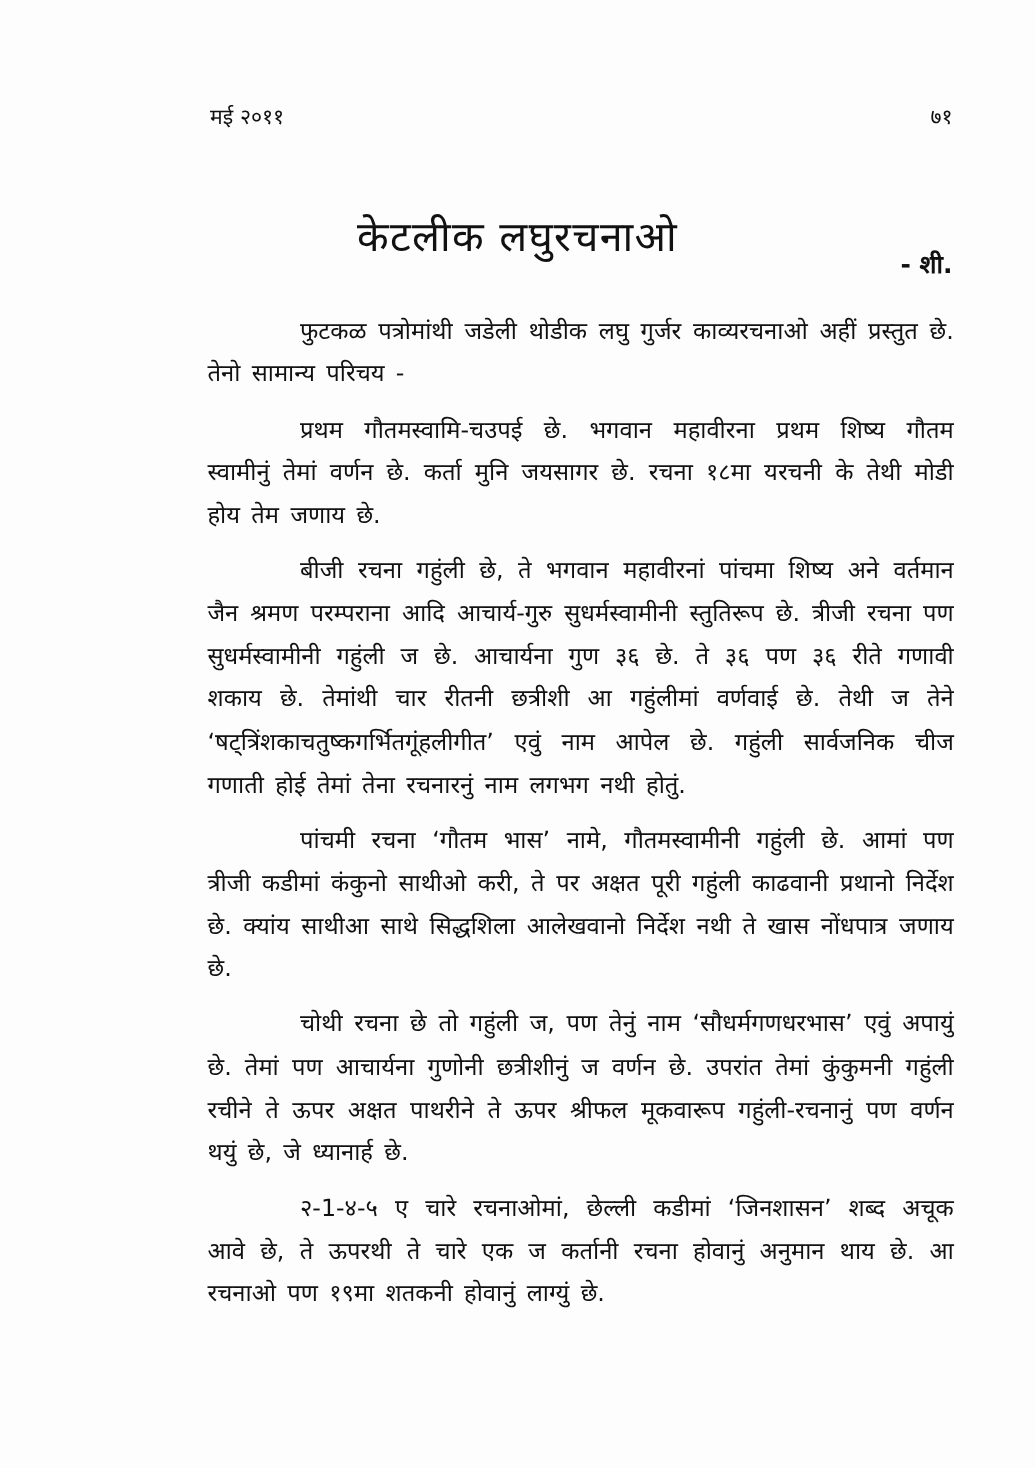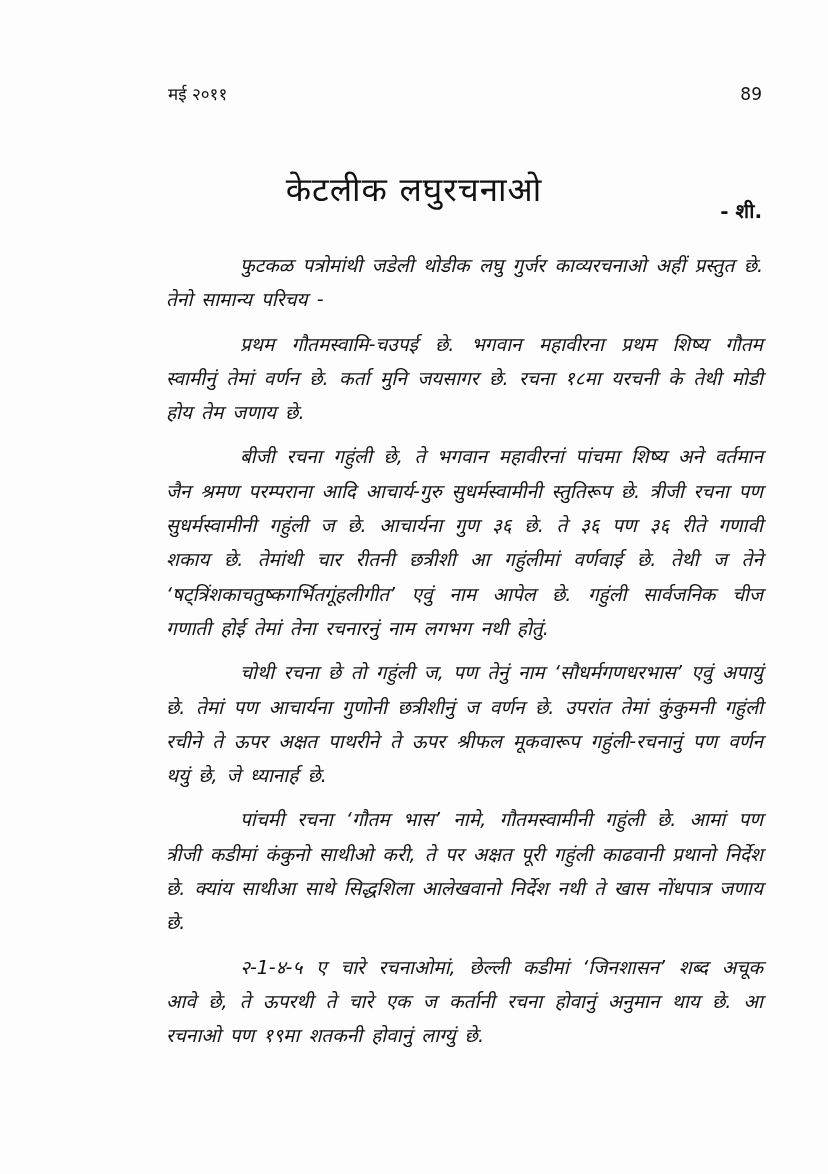--- a/index.html
+++ b/index.html
@@ -54,43 +54,42 @@
     }
     .body-text {
       position: absolute;
       top: 248px;
       left: 166px;
       width: 597px;
       font-size: 19px;
       line-height: 34.3px;
       text-align: justify;
       word-spacing: 3px;
-      font-style: italic;
     }
     .body-text p {
       margin: 0 0 10px 0;
       text-indent: 74px;
     }
   </style>
 </head>
 <body>
 
 <div class="page">
 
   <div class="running-head">
     <span class="header-date">मई २०११</span>
-    <span class="page-number">89</span>
+    <span class="page-number">७१</span>
   </div>
 
   <h1 class="title">केटलीक लघुरचनाओ</h1>
 
   <div class="author">- शी.</div>
 
   <div class="body-text">
     <p>फुटकळ पत्रोमांथी जडेली थोडीक लघु गुर्जर काव्यरचनाओ अहीं प्रस्तुत छे. तेनो सामान्य परिचय -</p>
     <p>प्रथम गौतमस्वामि-चउपई छे. भगवान महावीरना प्रथम शिष्य गौतम स्वामीनुं तेमां वर्णन छे. कर्ता मुनि जयसागर छे. रचना १८मा यरचनी के तेथी मोडी होय तेम जणाय छे.</p>
     <p>बीजी रचना गहुंली छे, ते भगवान महावीरनां पांचमा शिष्य अने वर्तमान जैन श्रमण परम्पराना आदि आचार्य-गुरु सुधर्मस्वामीनी स्तुतिरूप छे. त्रीजी रचना पण सुधर्मस्वामीनी गहुंली ज छे. आचार्यना गुण ३६ छे. ते ३६ पण ३६ रीते गणावी शकाय छे. तेमांथी चार रीतनी छत्रीशी आ गहुंलीमां वर्णवाई छे. तेथी ज तेने ‘षट्त्रिंशकाचतुष्कगर्भितगूंहलीगीत’ एवुं नाम आपेल छे. गहुंली सार्वजनिक चीज गणाती होई तेमां तेना रचनारनुं नाम लगभग नथी होतुं.</p>
+    <p>पांचमी रचना ‘गौतम भास’ नामे, गौतमस्वामीनी गहुंली छे. आमां पण त्रीजी कडीमां कंकुनो साथीओ करी, ते पर अक्षत पूरी गहुंली काढवानी प्रथानो निर्देश छे. क्यांय साथीआ साथे सिद्धशिला आलेखवानो निर्देश नथी ते खास नोंधपात्र जणाय छे.</p>
     <p>चोथी रचना छे तो गहुंली ज, पण तेनुं नाम ‘सौधर्मगणधरभास’ एवुं अपायुं छे. तेमां पण आचार्यना गुणोनी छत्रीशीनुं ज वर्णन छे. उपरांत तेमां कुंकुमनी गहुंली रचीने ते ऊपर अक्षत पाथरीने ते ऊपर श्रीफल मूकवारूप गहुंली-रचनानुं पण वर्णन थयुं छे, जे ध्यानार्ह छे.</p>
-    <p>पांचमी रचना ‘गौतम भास’ नामे, गौतमस्वामीनी गहुंली छे. आमां पण त्रीजी कडीमां कंकुनो साथीओ करी, ते पर अक्षत पूरी गहुंली काढवानी प्रथानो निर्देश छे. क्यांय साथीआ साथे सिद्धशिला आलेखवानो निर्देश नथी ते खास नोंधपात्र जणाय छे.</p>
     <p>२-1-४-५ ए चारे रचनाओमां, छेल्ली कडीमां ‘जिनशासन’ शब्द अचूक आवे छे, ते ऊपरथी ते चारे एक ज कर्तानी रचना होवानुं अनुमान थाय छे. आ रचनाओ पण १९मा शतकनी होवानुं लाग्युं छे.</p>
   </div>
 
 </div>
 
 </body></html>

